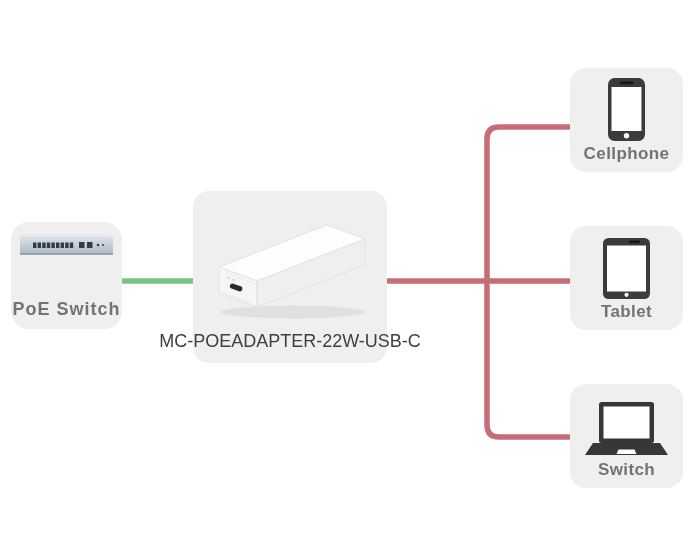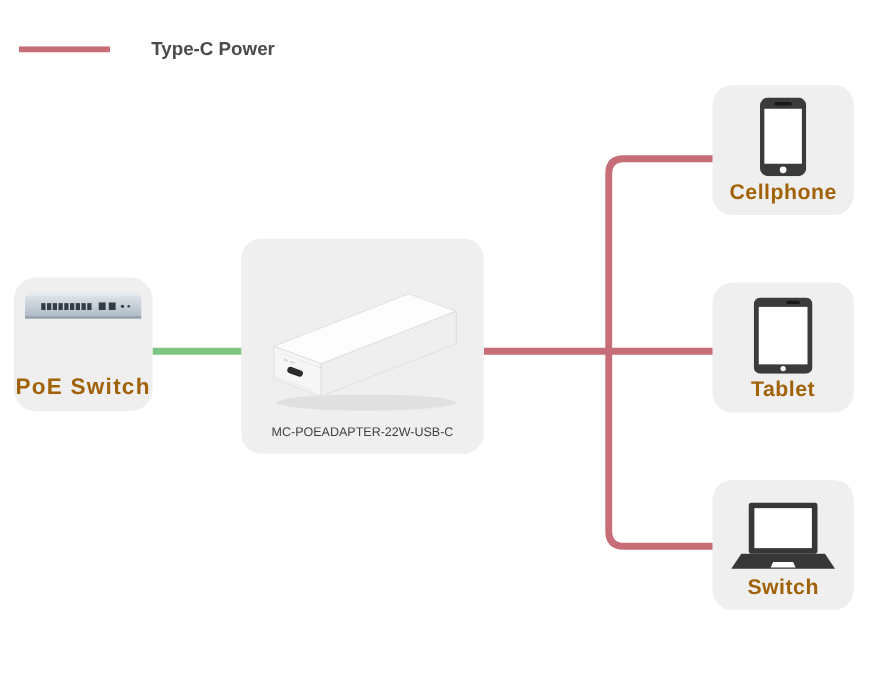--- a/index.html
+++ b/index.html
@@ -26,57 +26,51 @@
   
   .card {
     position: absolute;
     background: #f0efef;
     border-radius: 18px;
     display: flex; flex-direction: column;
     align-items: center; justify-content: flex-end;
     box-sizing: border-box;
   }
   .card-label {
-    font-size: 17px; font-weight: 600; color: #a16207;
+    font-size: 17px; font-weight: 600; color: #737373;
     letter-spacing: 0.4px; white-space: nowrap;
   }
 
   .switch-card { left: 11px; top: 222px; width: 111px; height: 107px; padding-bottom: 9px; gap: 32px; }
   .switch-card .icon-wrap { margin-bottom: 8px; }
   .switch-card .card-label { font-size: 18px; font-weight: 700; letter-spacing: 1px; }
 
   .adapter-card { left: 193px; top: 191px; width: 194px; height: 172px; padding-bottom: 11px; border-radius: 16px; }
   .adapter-card .icon-wrap { margin-bottom: 6px; }
-  .adapter-label { font-size: 10px; font-weight: 400; color: #3f3f3f; letter-spacing: 0; white-space: nowrap; text-align: right; }
+  .adapter-label { font-size: 18px; font-weight: 400; color: #3f3f3f; letter-spacing: 0; white-space: nowrap; text-align: right; }
 
   .device-card { left: 570px; width: 113px; height: 104px; border-radius: 16px; padding-bottom: 8px; }
   .cellphone-card { top: 68px; }
   .tablet-card { top: 226px; }
   .laptop-card { top: 384px; }
   .device-card .icon-wrap { margin-bottom: 3px; display: flex; align-items: flex-end; justify-content: center; }
 
   .icon-wrap { line-height: 0; }
 </style>
 </head>
 <body>
 
 <div class="canvas">
 
   <svg class="lines" width="700" height="550" aria-hidden="true">
     <path d="M 122 281 H 194" fill="none" stroke-width="5.5" stroke="#7dc482"></path>
     <path d="M 387 281 H 572" fill="none" stroke-width="5.5" stroke="#c66d77"></path>
     <path d="M 572 127 H 499 Q 487 127 487 139 V 425 Q 487 437 499 437 H 572" fill="none" stroke-width="5.5" stroke="#c66d77"></path>
   </svg>
 
-  <div class="legend-row row1">
-    <svg class="legend-swatch" width="73" height="5">
-      <rect x="0" y="0" width="73" height="5" rx="1" fill="#c66d77"></rect>
-    </svg>
-    <span class="legend-label">Type-C Power</span>
-  </div>
 
   <div class="card switch-card">
     <span class="icon-wrap">
       <svg width="95" height="26" viewBox="0 0 95 26">
         <defs>
           <linearGradient id="swg" x1="0" y1="0" x2="0" y2="1">
             <stop offset="0" stop-color="#dbe1e7"></stop>
             <stop offset="1" stop-color="#aeb9c4"></stop>
           </linearGradient>
         </defs>

